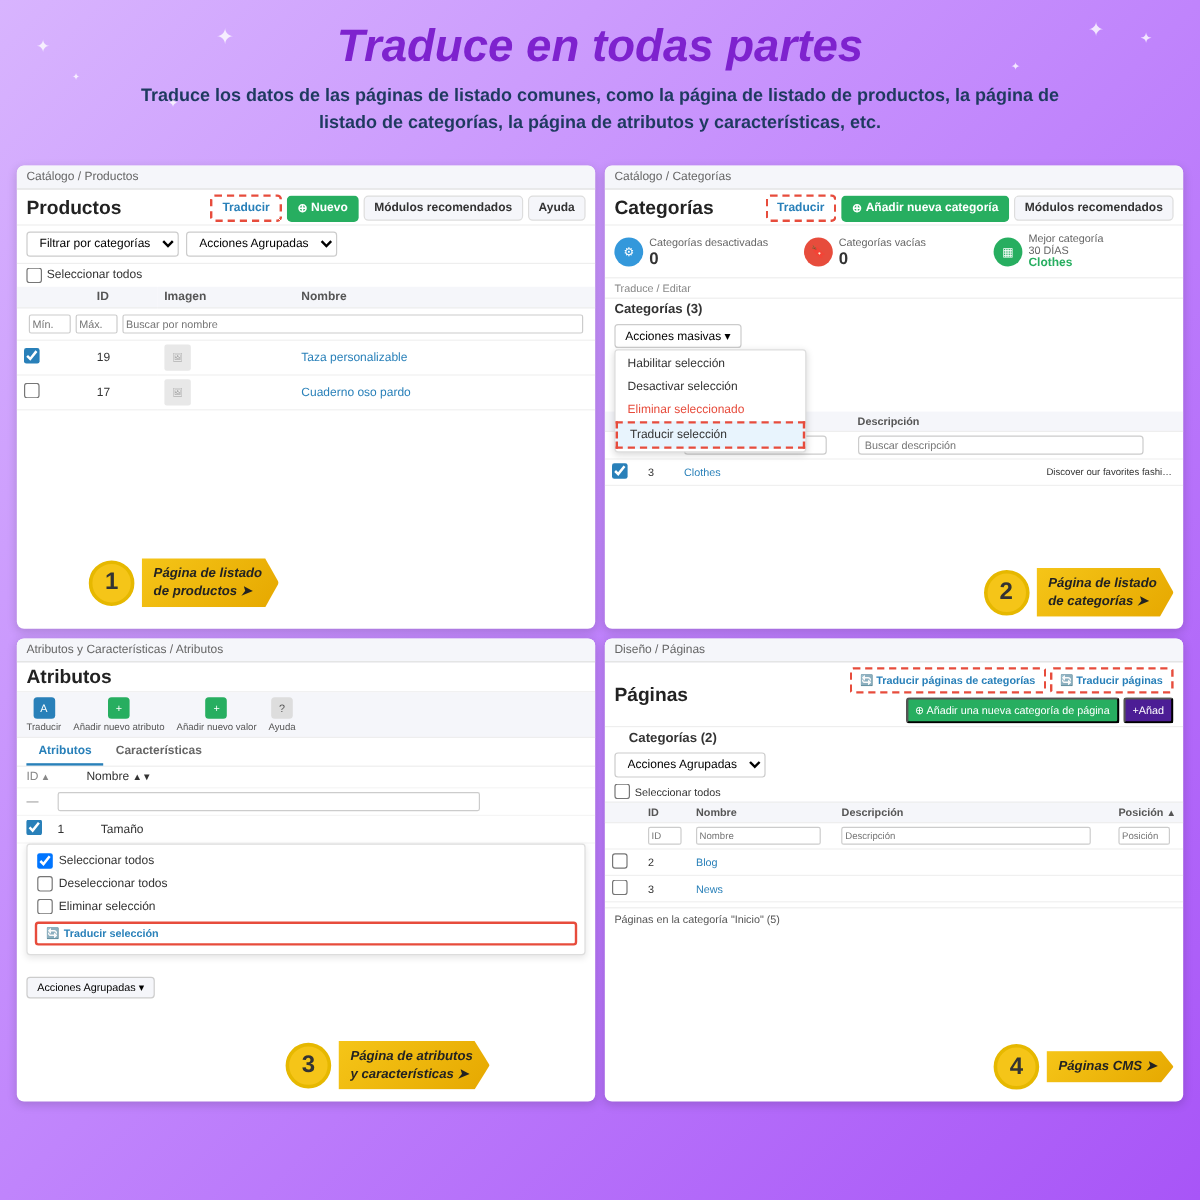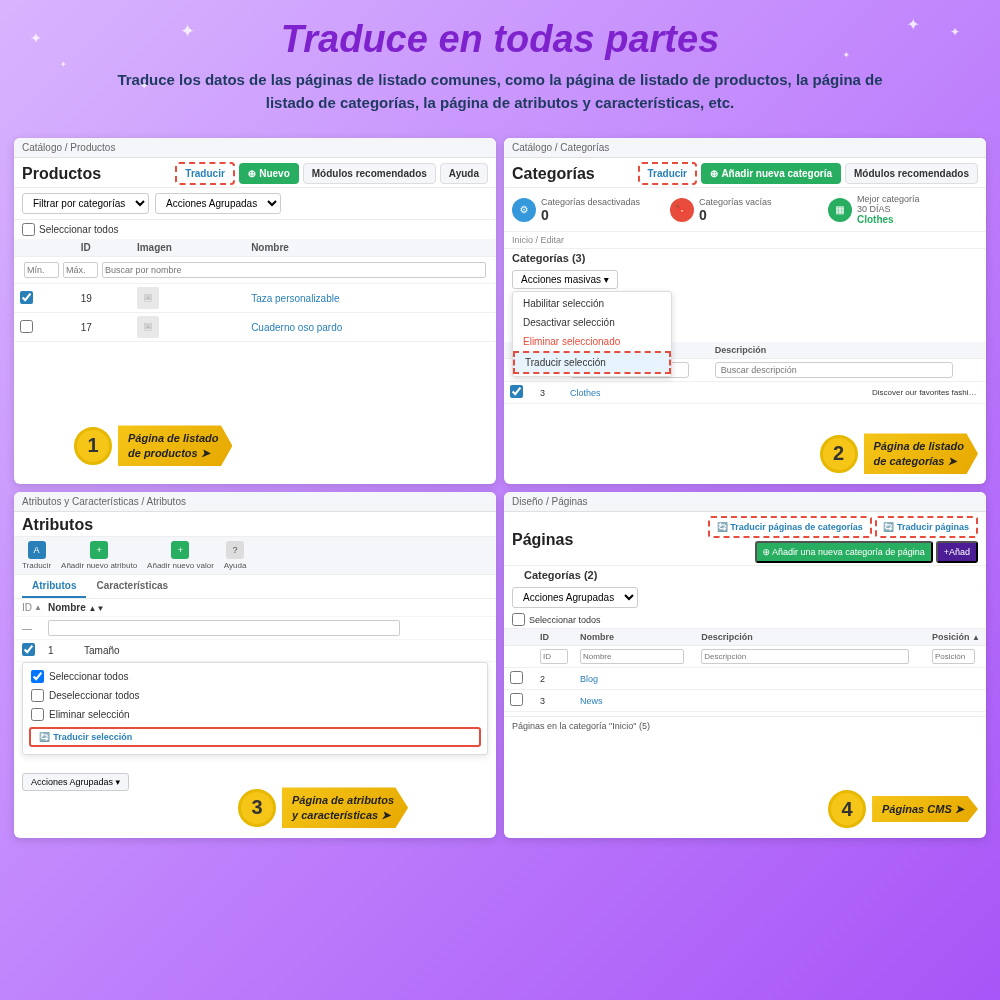--- a/index.html
+++ b/index.html
@@ -33,21 +33,21 @@
       max-width: 800px;
       margin: 0 auto;
     }
 
     .panels-container {
       display: grid;
       grid-template-columns: 1fr 1fr;
       grid-template-rows: 1fr 1fr;
       gap: 0;
       margin: 14px 14px 0;
-      height: 700px;
+      height: 780px;
     }
 
     
     .panel {
       background: #fff;
       border-radius: 6px;
       overflow: hidden;
       box-shadow: 0 2px 8px rgba(0,0,0,0.15);
       font-size: 11px;
       color: #333;
@@ -629,21 +629,21 @@
       </div>
       <div class="stat-box">
         <div class="stat-icon stat-icon-green">▦</div>
         <div>
           <div class="stat-text"><span>Mejor categoría</span><br><span>30 DÍAS</span></div>
           <div class="stat-green">Clothes</div>
         </div>
       </div>
     </div>
 
-    <div class="breadcrumb">Inicio / Editar</div>
+    <div class="breadcrumb">Traduce / Editar</div>
     <div style="padding:3px 8px; font-size:11px; font-weight:600;">Categorías (3)</div>
 
     <div style="padding:3px 8px; position:relative;">
       <button style="padding:3px 8px; border:1px solid #ccc; border-radius:3px; font-size:10px; background:#fff; cursor:pointer;">
         <span>Acciones masivas</span> ▾
       </button>
       
       <div class="dropdown-menu" style="position:absolute; left:8px; top:24px; width:160px; z-index:20;">
         <div class="dropdown-item">Habilitar selección</div>
         <div class="dropdown-item">Desactivar selección</div>
@@ -708,21 +708,21 @@
       <div class="tab-item active">Atributos</div>
       <div class="tab-item">Características</div>
     </div>
 
 
     <div class="atrib-row">
       <div class="atrib-id" style="display:flex; align-items:center; gap:2px;">
         <span>ID</span> 
           <span style="font-size:8px;">▲</span>
       </div>
-      <div style="font-size:10px; font-weight:700; flex:1;">
+      <div style="font-size:10px; font-weight:400; flex:1;margin-left:24px;">
         <span>Nombre</span> <span style="font-size:8px;">▲▼</span>
       </div>
     </div>
 
     <div class="atrib-row">
       <div class="atrib-id">—</div>
       <div style="flex:1;"><input style="width: 80%; padding: 2px; border: 1px solid rgb(204, 204, 204); border-radius: 2px; font-size: 9px;"></div>
     </div>
 
     <div class="atrib-row">

